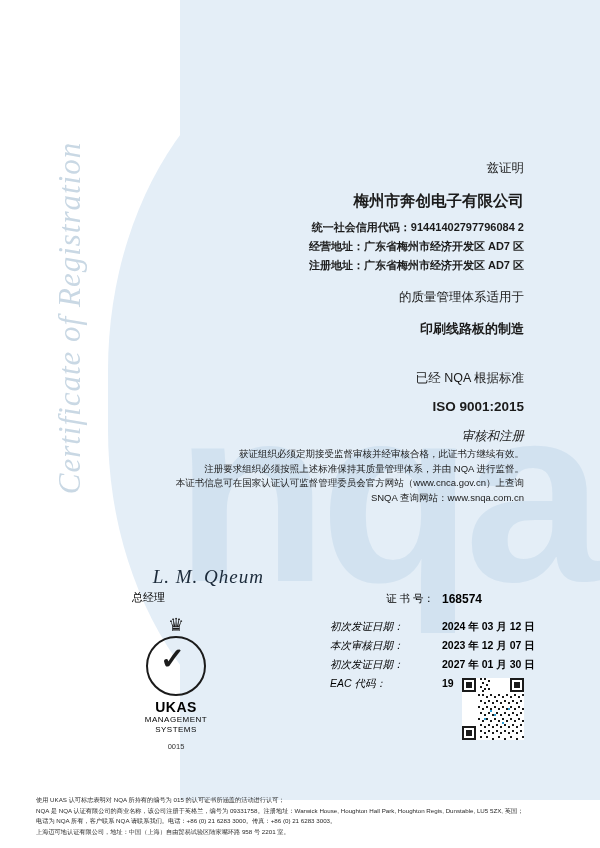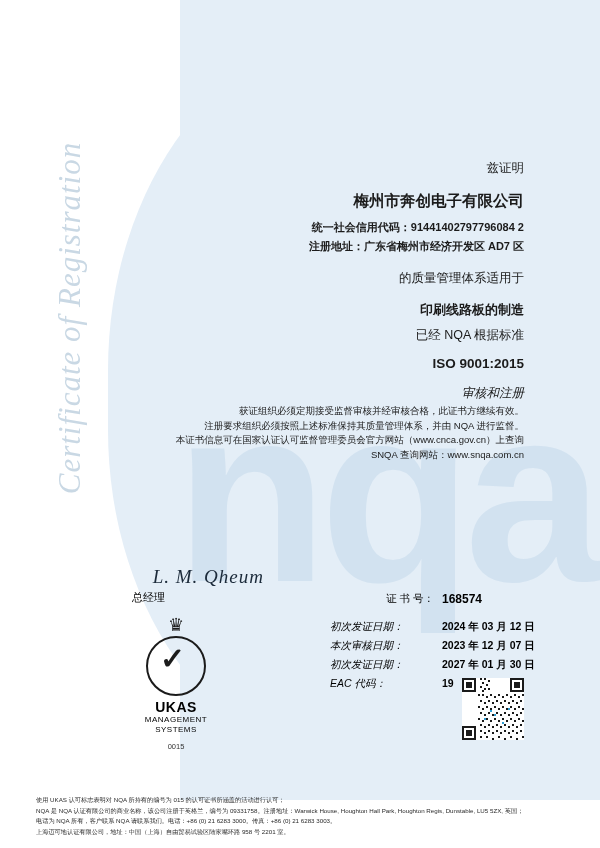--- a/index.html
+++ b/index.html
@@ -110,21 +110,21 @@
     margin-bottom: 4px;
   }
   .spacer-sm { height: 12px; }
   .line-mid {
     font-size: 12.5px;
     margin-bottom: 14px;
   }
   .scope {
     font-size: 13px;
     font-weight: 700;
-    margin-bottom: 8px;
+    margin-bottom: 32px;
   }
   .line-std {
     font-size: 12.5px;
     margin-bottom: 12px;
   }
   .standard {
     font-size: 13.5px;
     font-weight: 700;
     margin-bottom: 14px;
   }
@@ -342,20 +342,21 @@
 
   <div class="watermark">nqa<span class="dot">.</span></div>
 
   <div class="vertical-title">Certificate of Registration</div>
 
 
   <div class="content">
     <div class="line-intro">兹证明</div>
     <div class="company">梅州市奔创电子有限公司</div>
     <div class="detail">统一社会信用代码：91441402797796084 2</div>
+    <div class="detail">经营地址：广东省梅州市经济开发区 AD7 区</div>
     <div class="detail">注册地址：广东省梅州市经济开发区 AD7 区</div>
     <div class="spacer-sm"></div>
     <div class="line-mid">的质量管理体系适用于</div>
     <div class="scope">印刷线路板的制造</div>
     <div class="line-std">已经 NQA 根据标准</div>
     <div class="standard">ISO 9001:2015</div>
     <div class="line-audit">审核和注册</div>
     <div class="fineprint">
       <div>获证组织必须定期接受监督审核并经审核合格，此证书方继续有效。</div>
       <div>注册要求组织必须按照上述标准保持其质量管理体系，并由 NQA 进行监督。</div>

